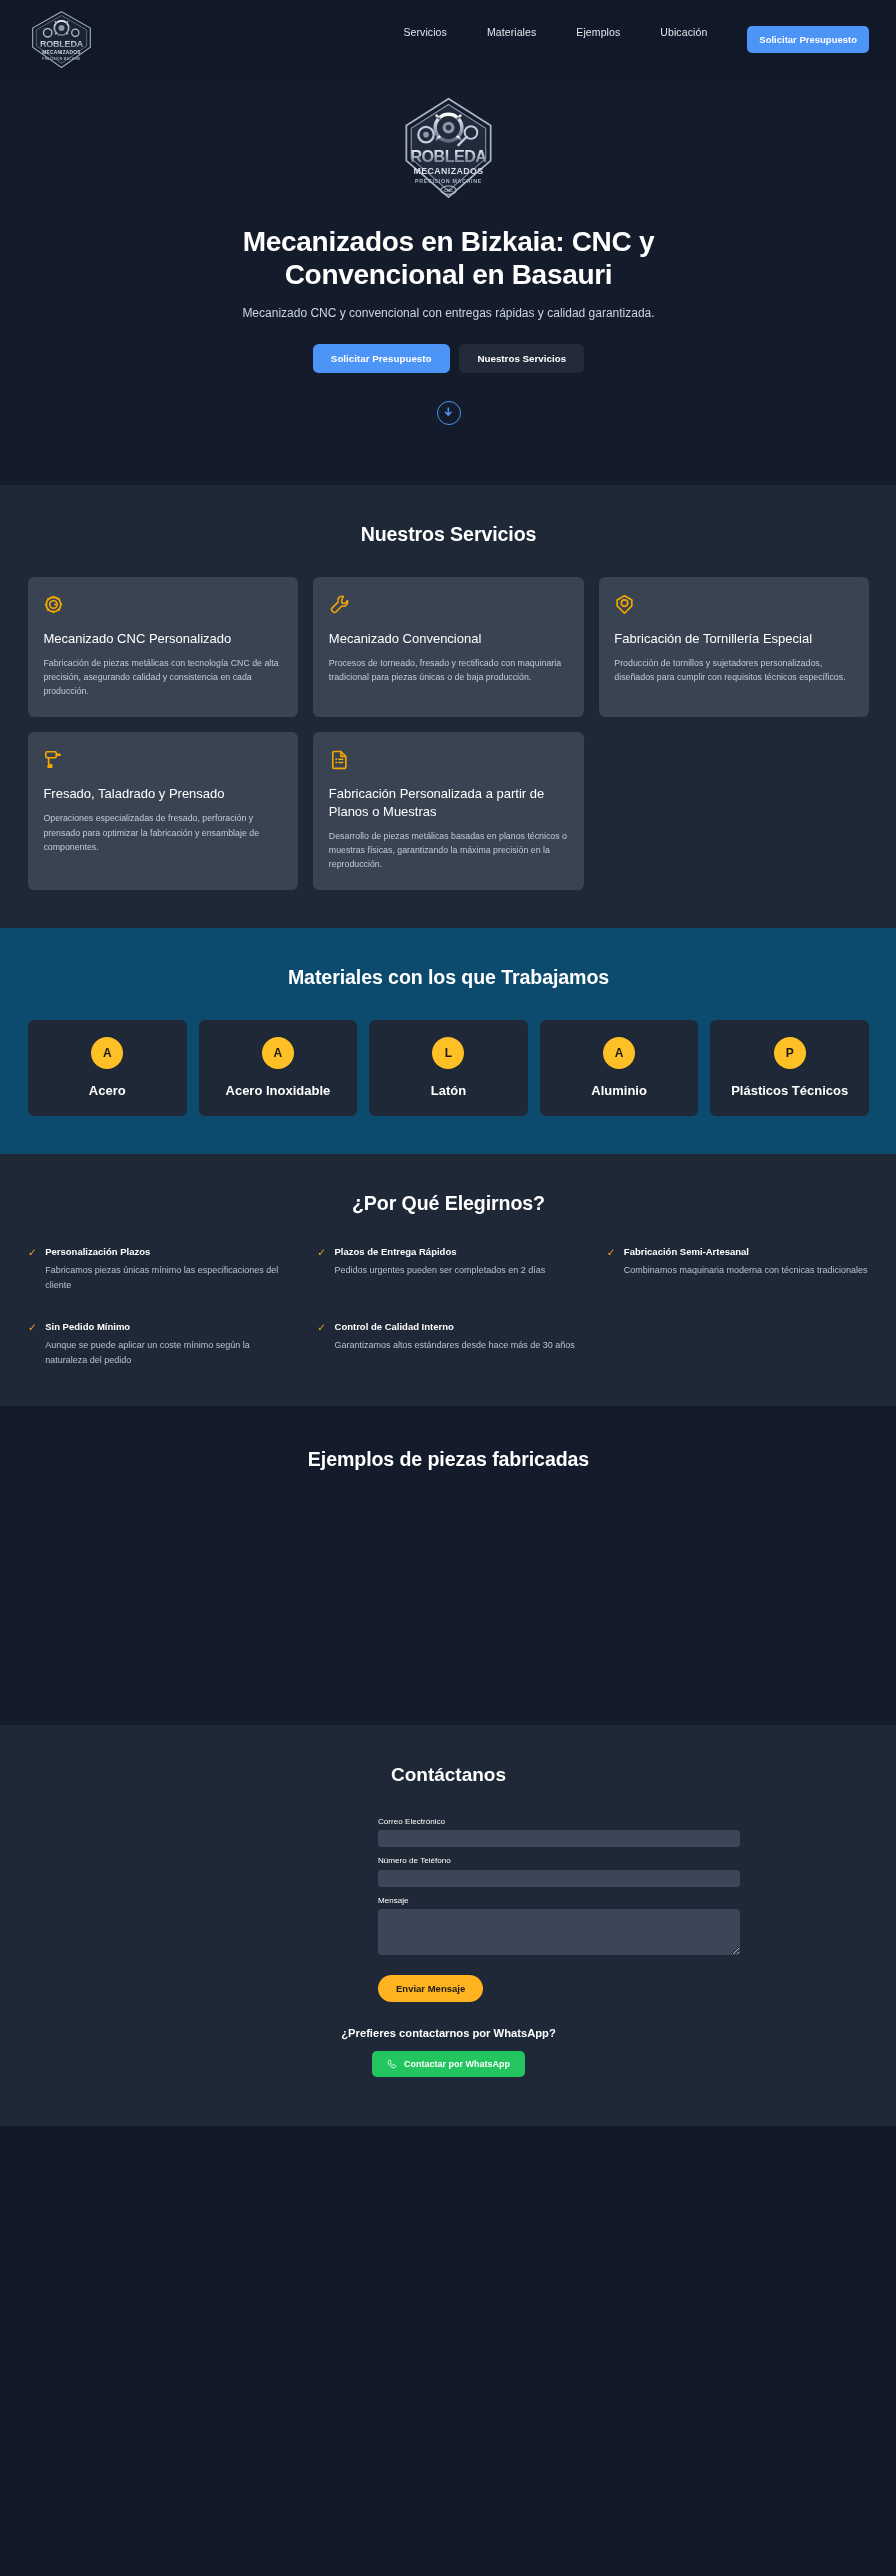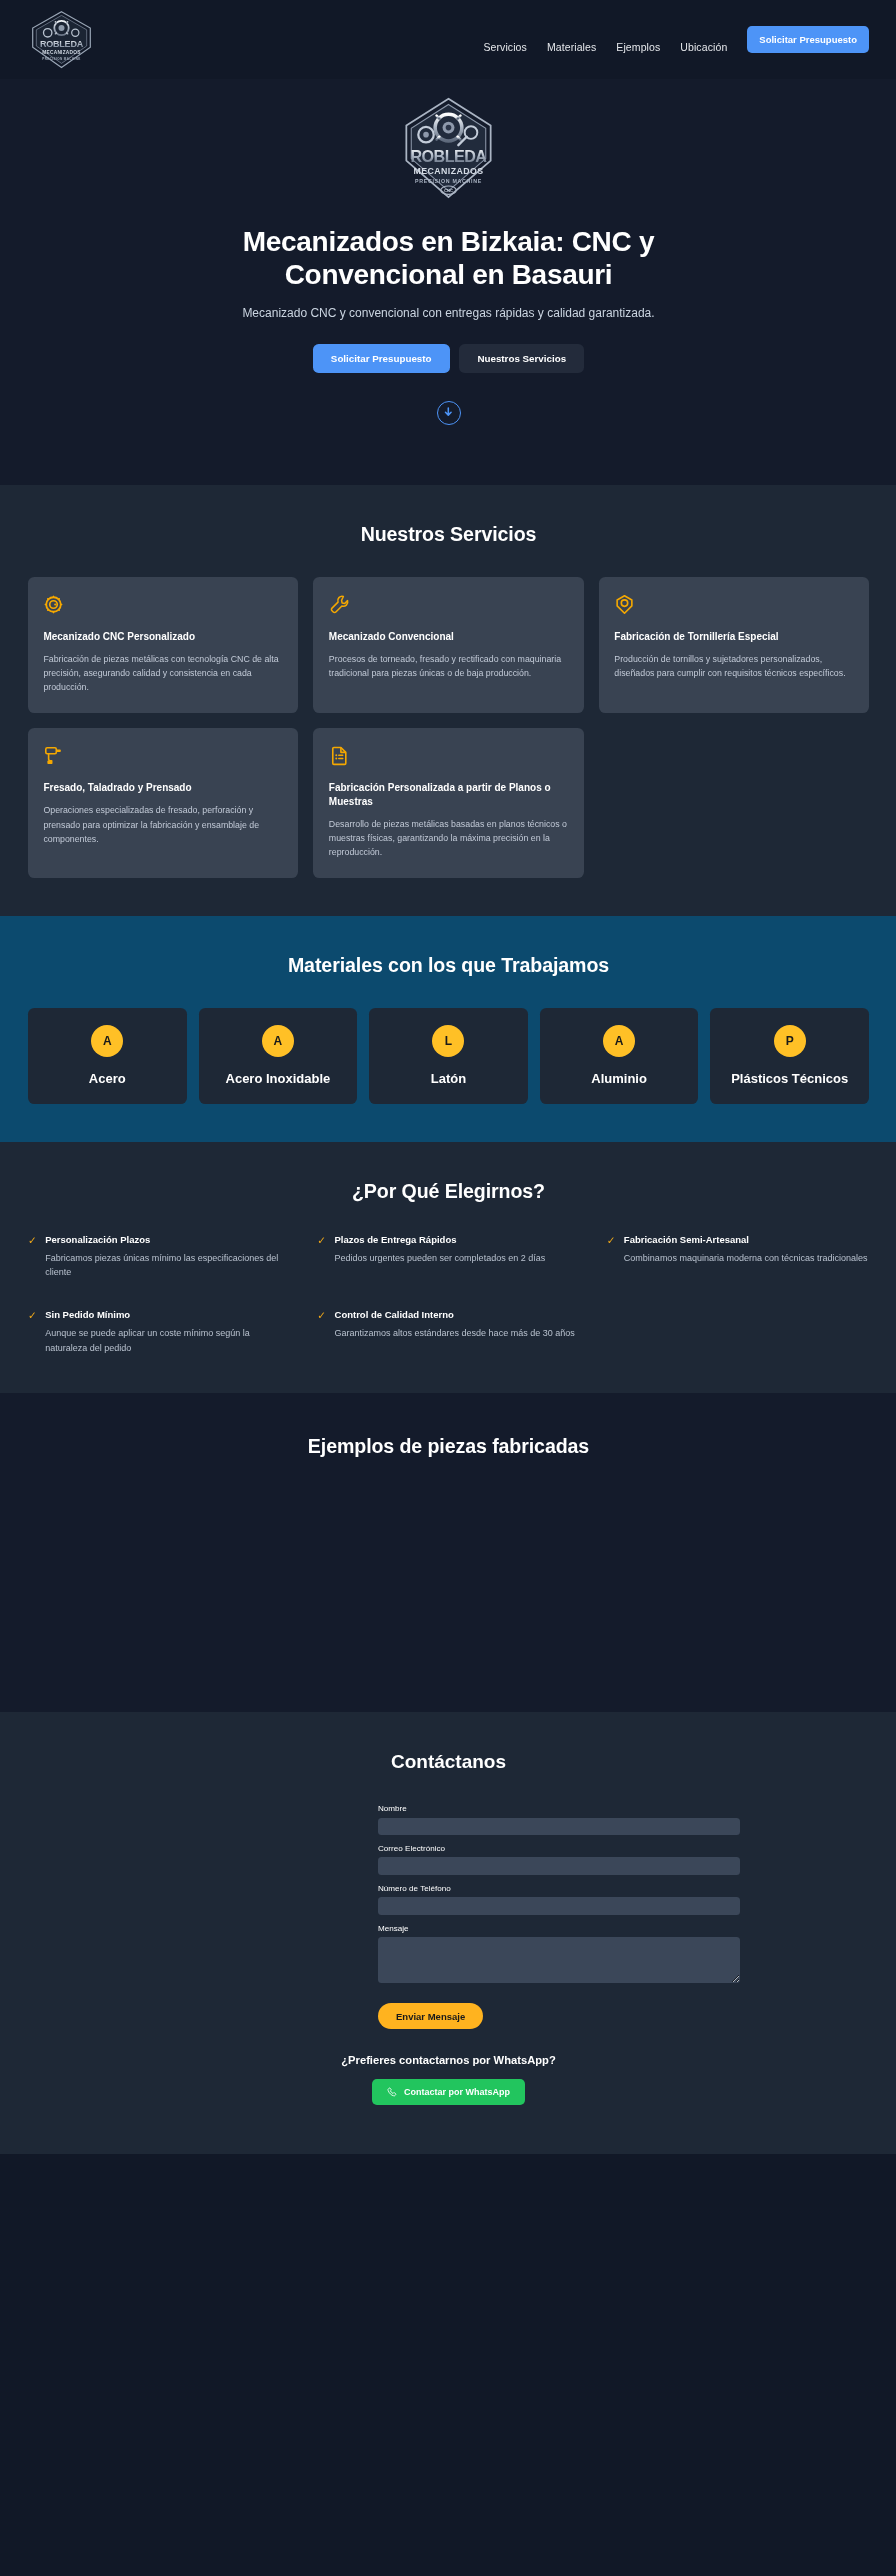--- a/index.html
+++ b/index.html
@@ -18,22 +18,22 @@
     background:#111827;
     display:flex;
     align-items:center;
     padding:0 28px;
     position:relative;
   }
   .nav-logo { width:67px; height:60px; display:block; }
   .nav-right {
     margin-left:auto;
     display:flex;
-    align-items:flex-end;
-    gap:20px;
+    align-items:flex-start;
+    gap:40px;
   }
   .nav-link {
     font-size:10.5px;
     color:#e5e7eb;
     text-decoration:none;
     letter-spacing:0.1px;
     white-space:nowrap;
   }
   .nav-cta {
     background:#4d94f7;
@@ -127,22 +127,22 @@
     gap:15.4px;
   }
   .svc-card {
     background:#394352;
     border-radius:6.3px;
     padding:17px 15.4px 18px;
   }
   .svc-icon { margin-bottom:15.4px; height:21px; }
   .svc-icon svg { display:block; }
   .svc-name {
-    font-size:10px;
-    font-weight:700;
+    font-size:13px;
+    font-weight:400;
     margin-bottom:8.4px;
     color:#ffffff;
     line-height:1.35;
   }
   .svc-desc {
     font-size:8.8px;
     line-height:1.62;
     color:#c3cbd8;
   }
 
@@ -505,24 +505,20 @@
 <div class="examples">
   <h2 class="sec-title">Ejemplos de piezas fabricadas</h2>
   <div class="ex-gallery"></div>
 </div>
 
 <div class="contact">
   <h2 class="contact-title">Contáctanos</h2>
   <div class="contact-inner">
     <div class="form-col">
 
-      <div class="field">
-        <label class="field-label">Nombre</label>
-        <input class="field-input" type="text" placeholder="" style="">
-      </div>
 
       <div class="field">
         <label class="field-label">Correo Electrónico</label>
         <input class="field-input" type="email" placeholder="" style="">
       </div>
 
       <div class="field">
         <label class="field-label">Número de Teléfono</label>
         <input class="field-input" type="tel" placeholder="" style="">
       </div>

